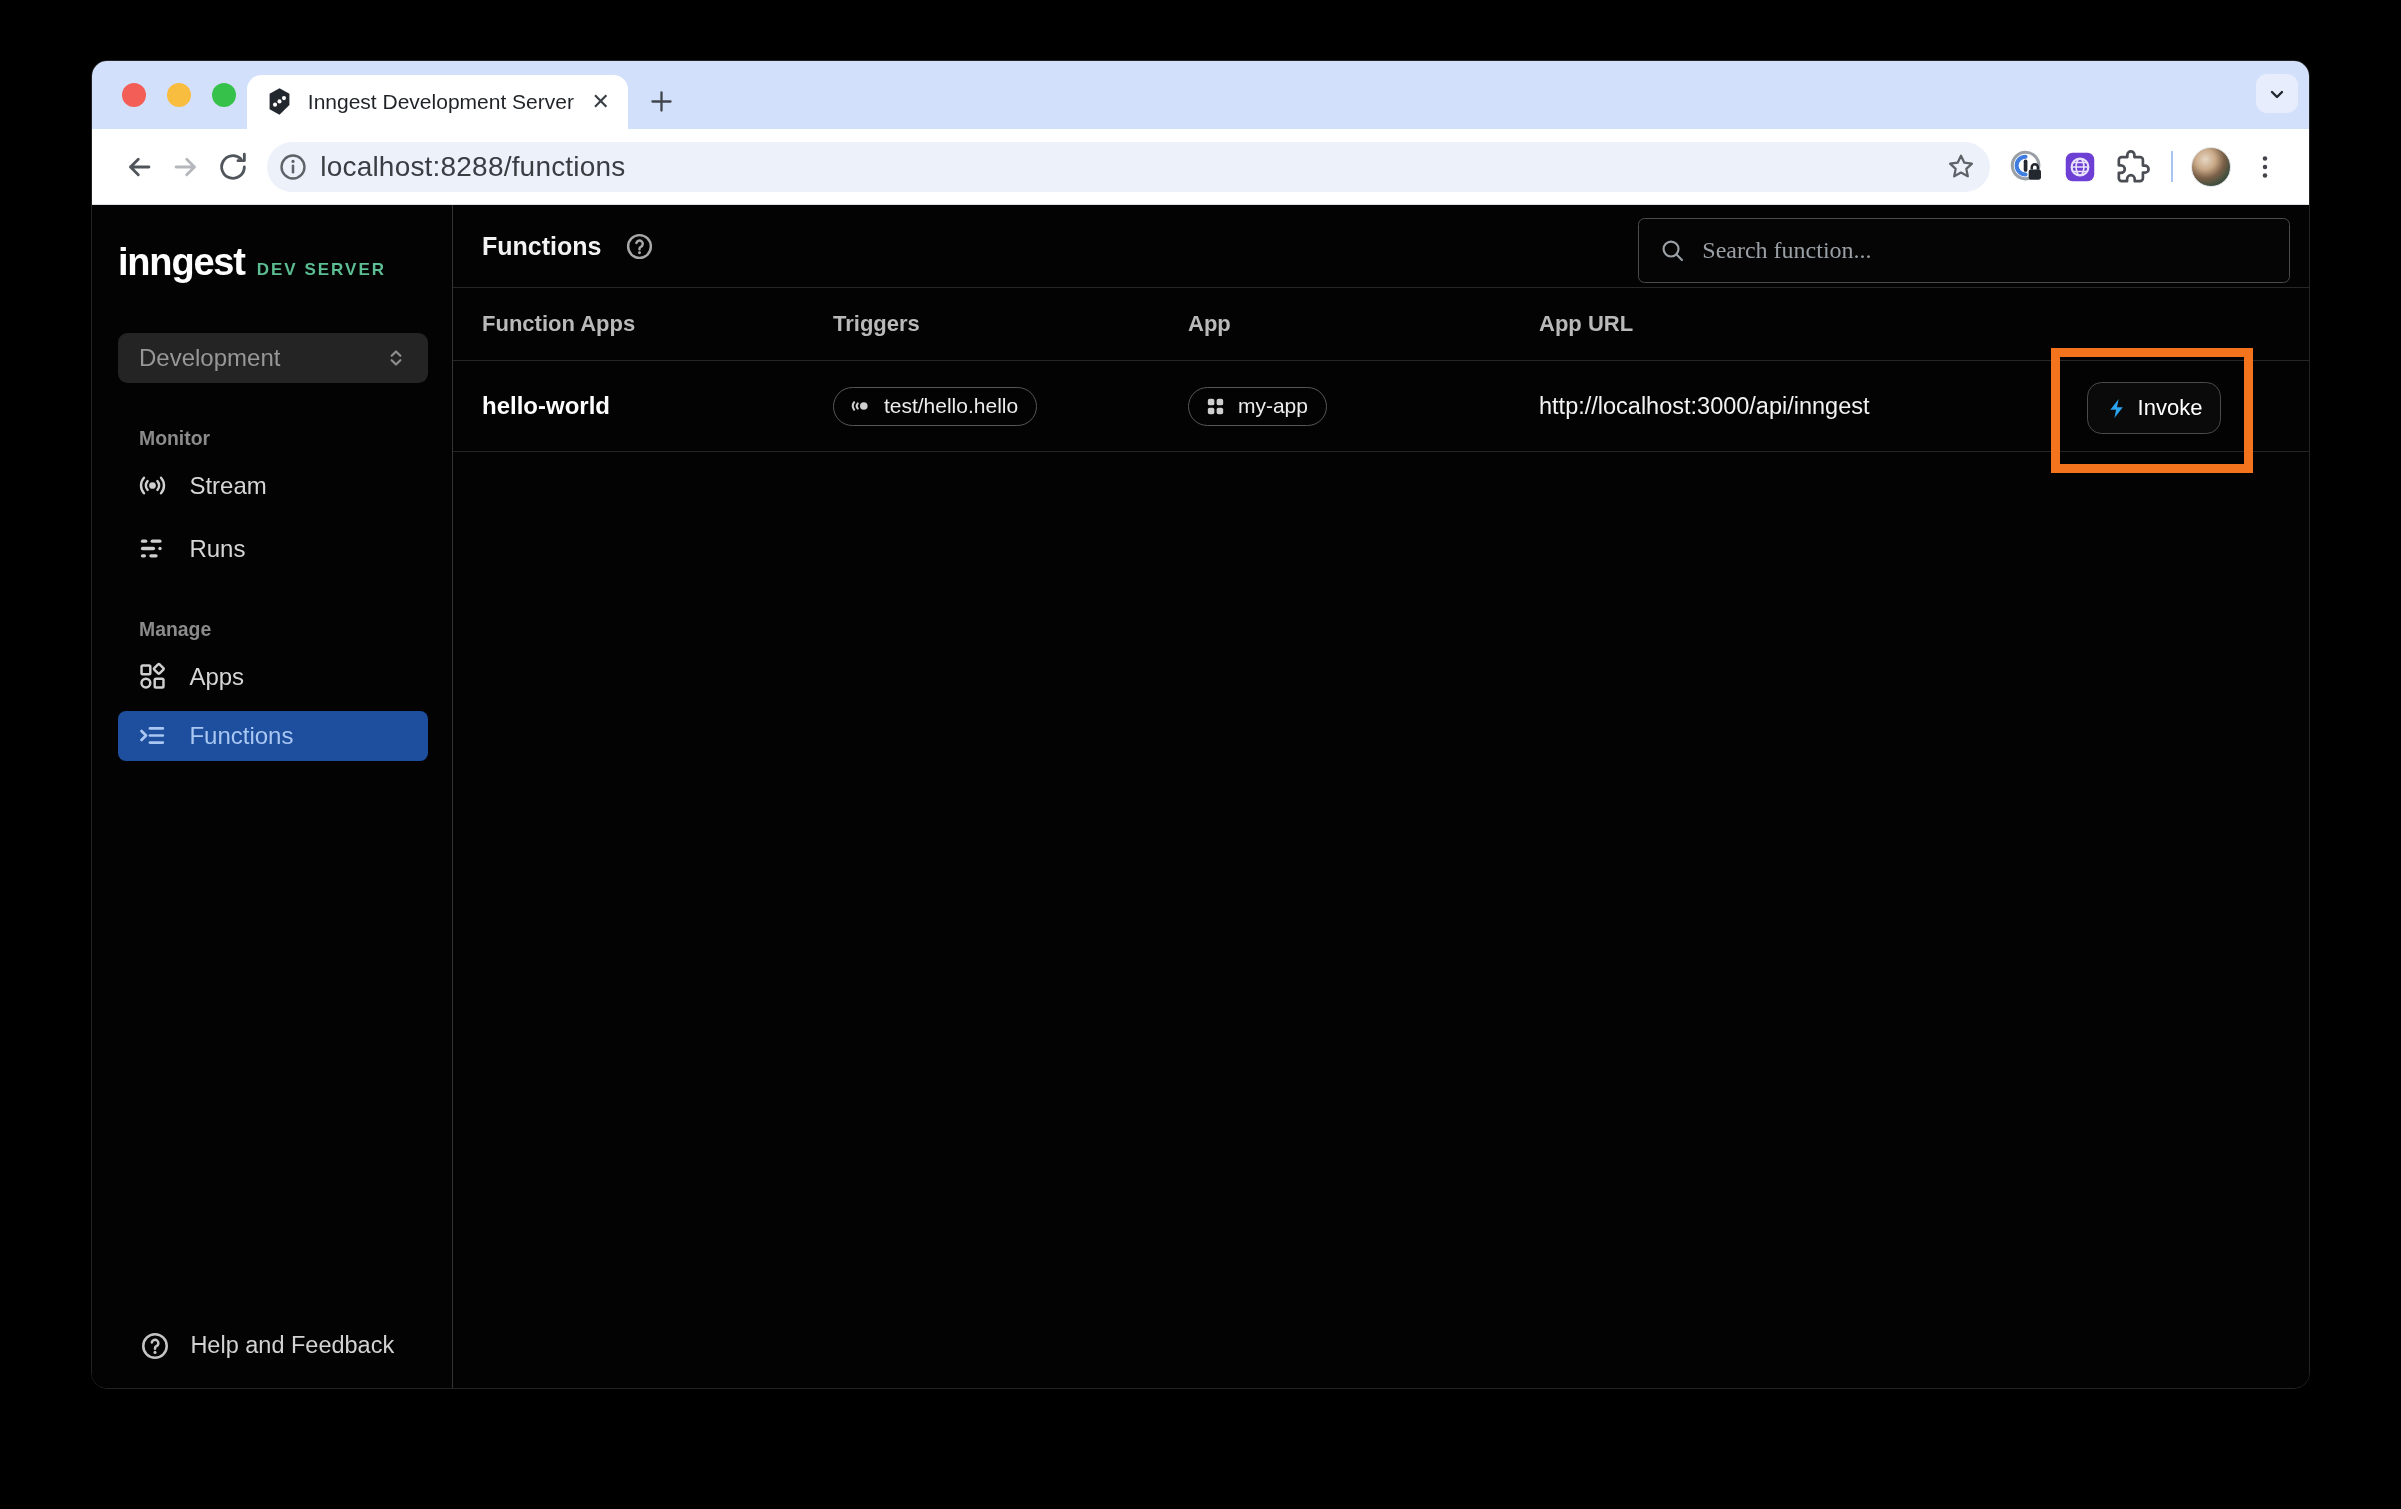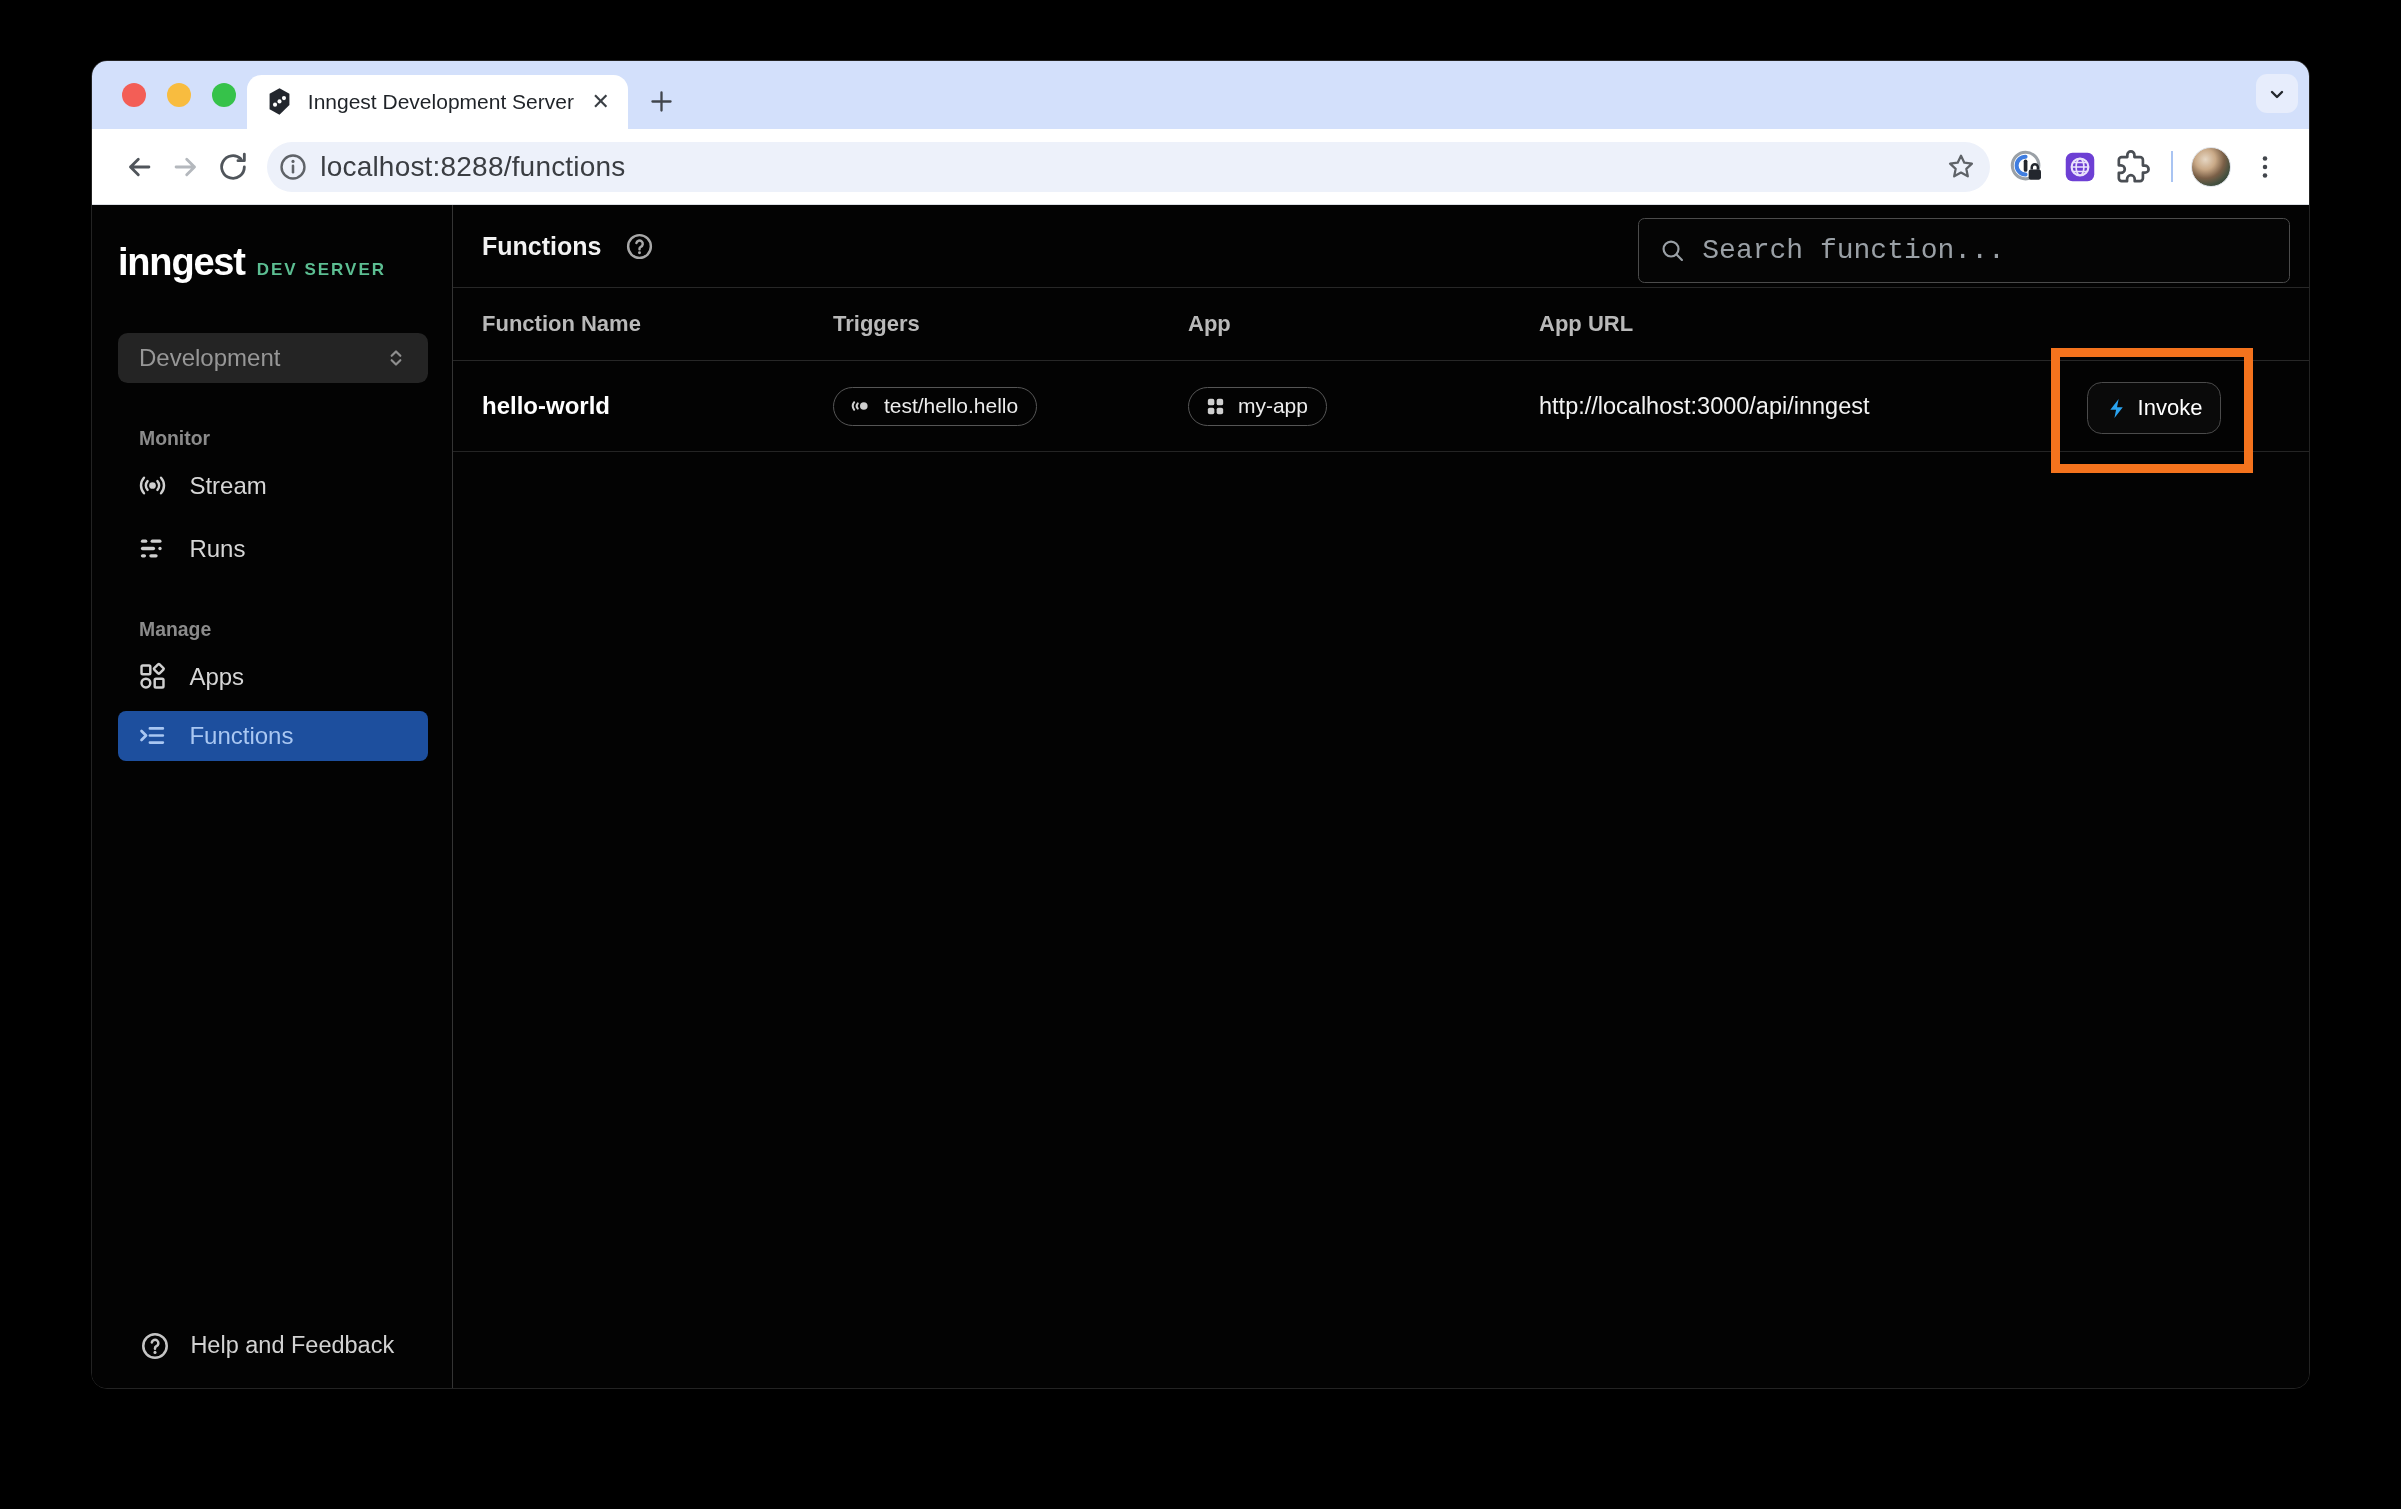--- a/index.html
+++ b/index.html
@@ -54,22 +54,22 @@
   .nav-item.active { background:#1d4f9e; color:#a9c7f2; height:50px; margin-top:6.5px; }
   .sidebar-footer { margin-top:auto; margin-bottom:27.5px; display:flex; align-items:center; gap:19.4px;
                     padding-left:21px; color:#d2d2d2; font-size:23.5px; }
 
   .main { flex:1; position:relative; min-width:0; }
   .main-header { height:83px; border-bottom:1.6px solid #272727; display:flex; align-items:center; padding-left:29px; }
   .page-title { font-size:25px; font-weight:600; color:#f2f2f2; }
   .help-icon-inline { margin-left:23px; display:flex; }
   .searchbox { position:absolute; top:13px; right:18.6px; width:652px; height:65px; border:1.6px solid #4b4b4b;
                border-radius:6.5px; display:flex; align-items:center; padding:0 16px 0 19.4px; gap:16px; background:#050505; }
-  .searchbox input { background:transparent; border:none; outline:none; color:#fde047; font-size:28px;
-                     font-family:Liberation Mono, monospace; flex:1; min-width:0; }
+  .searchbox input { background:transparent; border:none; outline:none; color:#fde047; font-size:24px;
+                     font-family:Liberation Serif, serif; flex:1; min-width:0; }
   .searchbox input::placeholder { color:#9aa0a6; }
 
   .thead, .trow { display:grid; grid-template-columns:351px 355px 351px 1fr; align-items:center; padding-left:29px; }
   .thead { height:73px; border-bottom:1.6px solid #272727; }
   .th { font-size:22px; font-weight:600; color:#b9b9b9; }
   .trow { height:91px; border-bottom:1.6px solid #242424; }
   .fn-name { font-size:24px; font-weight:600; color:#fff; }
   .pill { display:inline-flex; align-items:center; height:39px; border:1.6px solid #565656; border-radius:19.4px;
           padding:0 18px 0 14.6px; gap:11.3px; width:fit-content; }
   .pill-text { font-size:21px; color:#ececec; white-space:nowrap; }
@@ -288,21 +288,21 @@
         <span>
           <svg width="27.5" height="27.5" viewBox="0 0 24 24" fill="none">
               <circle cx="10.5" cy="10.5" r="6.5" stroke="#9aa0a6" stroke-width="1.9"></circle>
               <path d="M15.3 15.3L20 20" stroke="#9aa0a6" stroke-width="1.9" stroke-linecap="round"></path>
             </svg>
         </span>
         <input type="text" placeholder="Search function..." style="">
       </div>
 
       <div class="thead">
-        <span class="th">Function Name</span>
+        <span class="th">Function Apps</span>
         <span class="th">Triggers</span>
         <span class="th">App</span>
         <span class="th">App URL</span>
       </div>
 
       <div class="trow">
         <span class="fn-name">hello-world</span>
 
         <span class="pill">
           <span>

